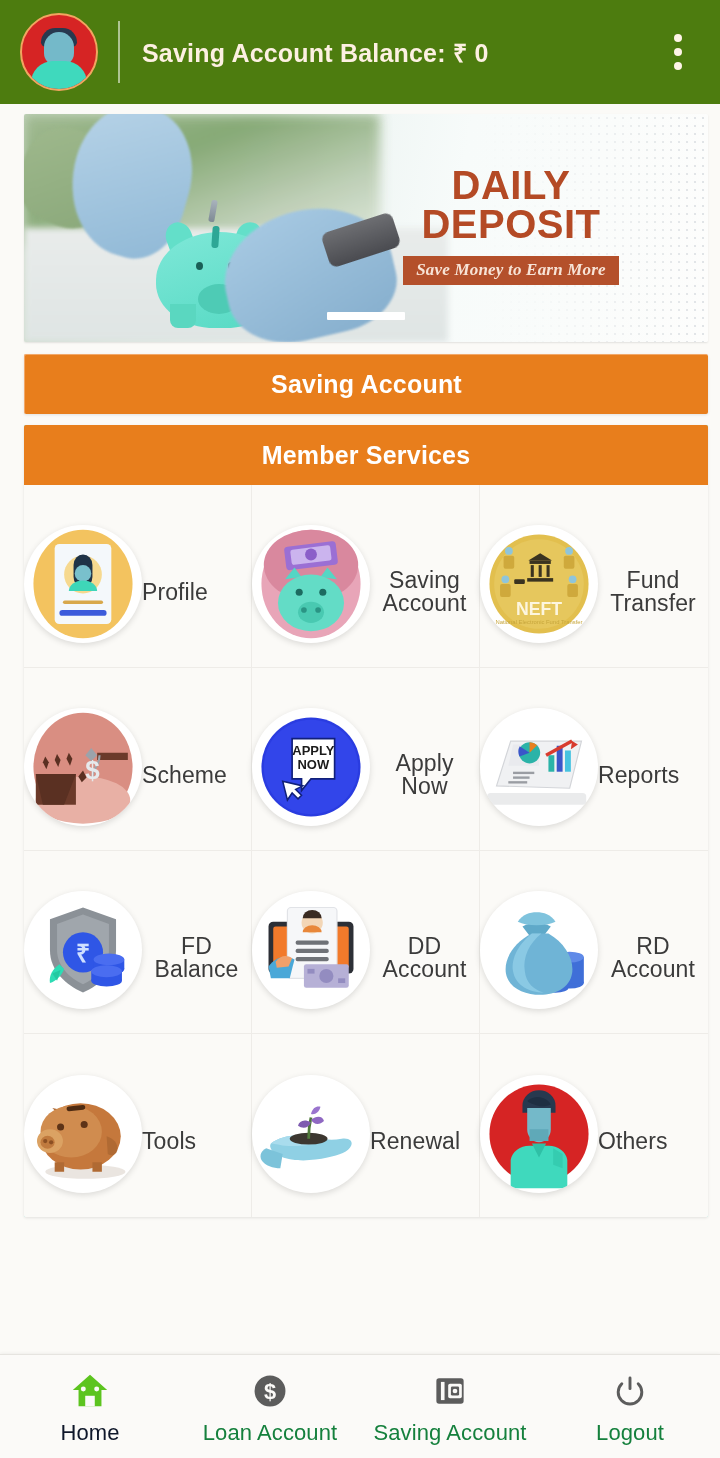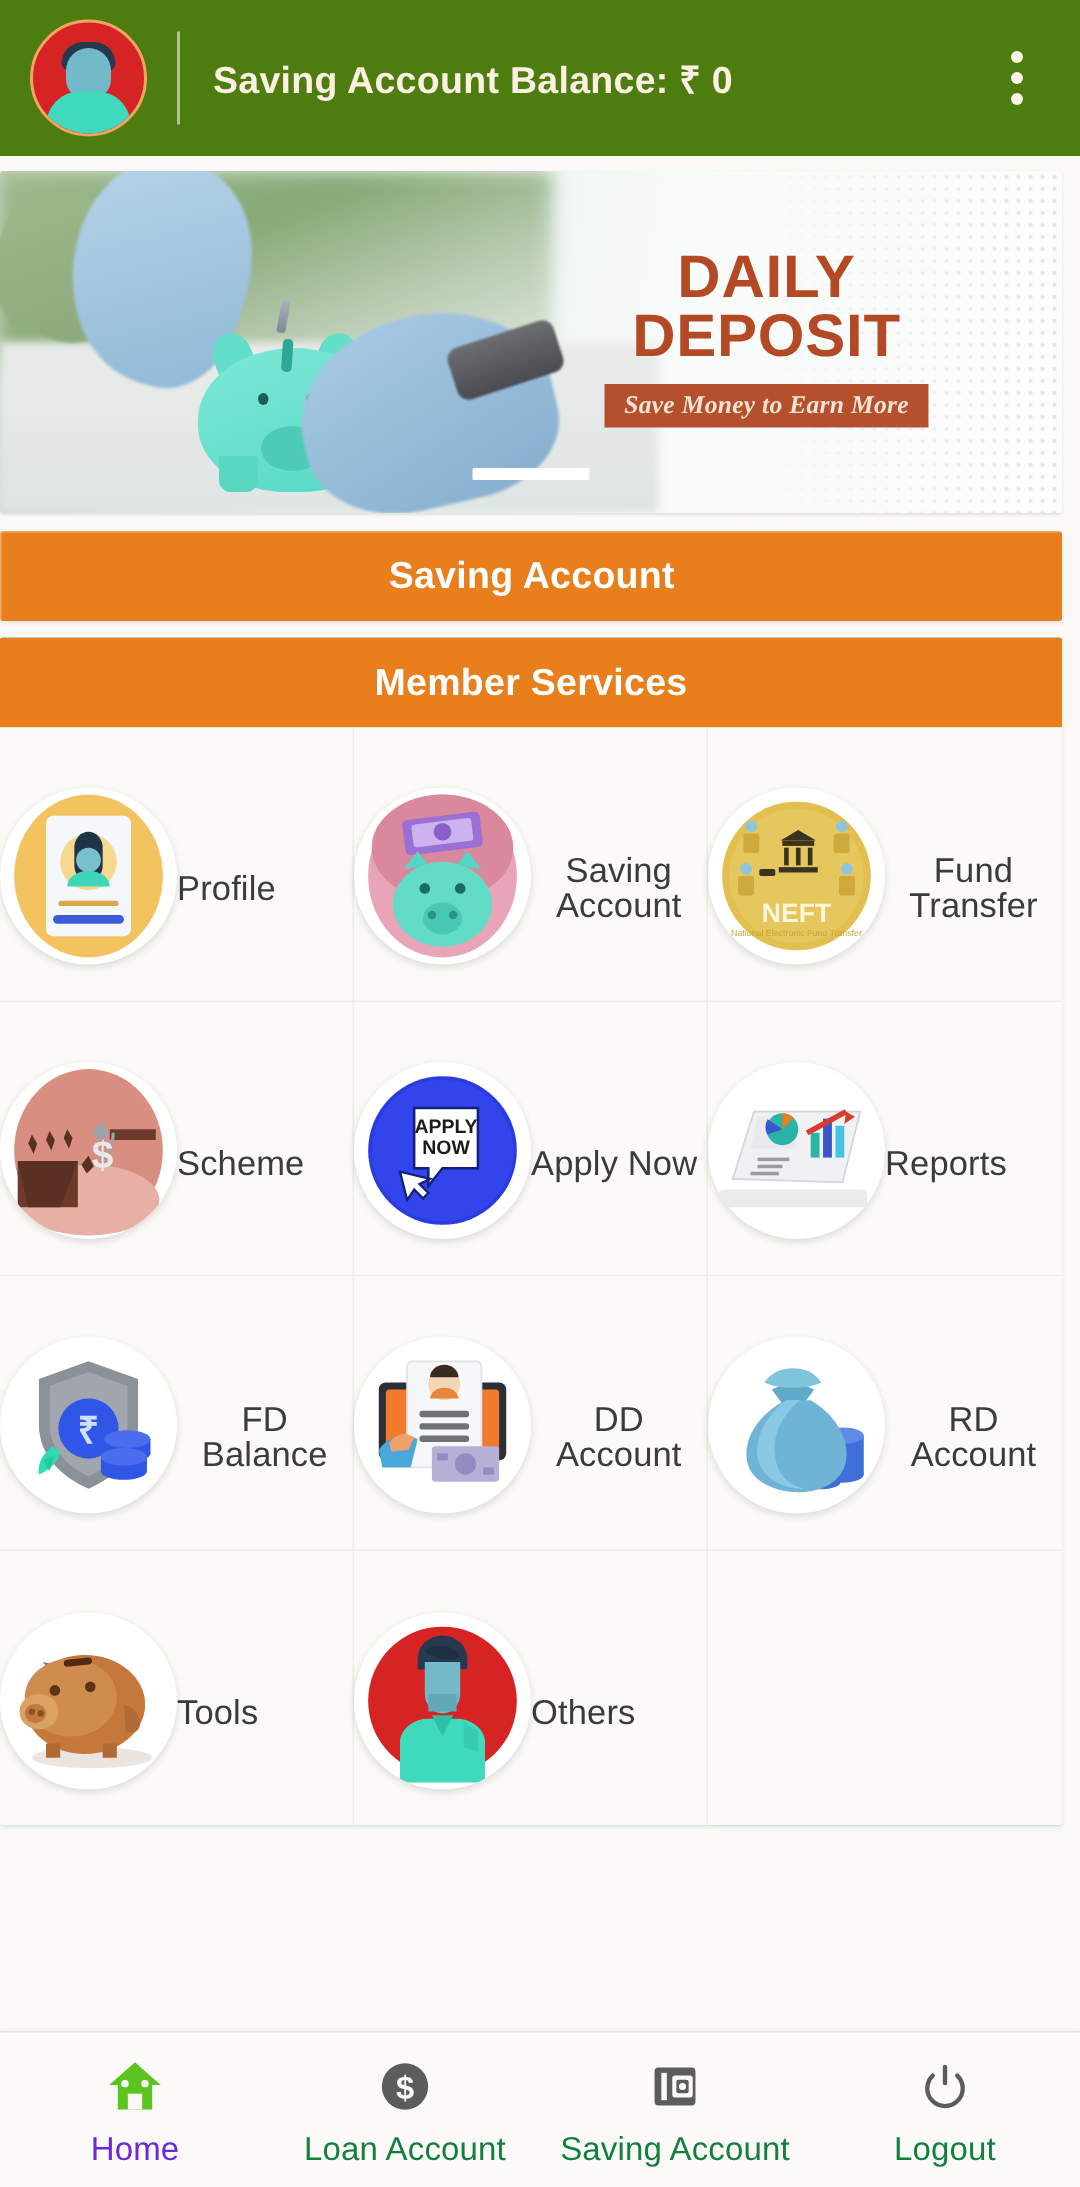--- a/index.html
+++ b/index.html
@@ -105,21 +105,21 @@
     height: 8px;
     border-radius: 50%;
     background: #fff4e8;
     display: block;
   }
 
   
   .body-scroll {
     flex: 1 1 auto;
     overflow: hidden;
-    padding: 10px 12px 0 0;
+    padding: 10px 12px 0 24px;
     background: #fbfaf7;
   }
 
   
   .banner {
     width: 100%;
     height: 228px;
     border-radius: 2px;
     position: relative;
     overflow: hidden;
@@ -375,21 +375,21 @@
     display: flex;
     flex-direction: column;
     align-items: center;
     justify-content: center;
     gap: 9px;
     cursor: pointer;
     height: 100%;
   }
   .nav-icon { width: 44px; height: 44px; display: flex; align-items: center; justify-content: center; }
   .nav-label { font-size: 22px; color: #15803d; letter-spacing: 0.1px; line-height: 1; }
-  .nav-item.active .nav-label { color: #6d28d9; }
+  .nav-item.active .nav-label { color: #0f172a; }
 </style>
 </head>
 <body>
 
 <div id="app">
 
   <div class="header">
     <div class="avatar">
       <div class="hair"></div>
       <div class="face"></div>
@@ -649,20 +649,35 @@
               <circle cx="51" cy="42" r="3" fill="#5d3317"></circle>
               <rect x="36" y="26" width="16" height="4" rx="2" fill="#4e2b12" transform="rotate(-6 44 28)"></rect>
               <path d="M26 74h8v8h-8z" fill="#b06a33"></path>
               <path d="M58 74h8v8h-8z" fill="#b06a33"></path>
               <path d="M70 52c6 2 10 6 9 12-1 4-5 5-8 3z" fill="#b06a33"></path>
             </svg>
           </div>
           <div class="tile-label">Tools</div>
         </div>
 
+        <div class="tile">
+          <div class="tile-ico">
+            <svg class="ico-svg" viewBox="0 0 100 100">
+              <path d="M16 58c8-6 20-8 30-6 10 2 20 4 30 2 6-1 10 2 8 6-2 5-10 8-20 10-14 3-30 4-42-2-5-3-8-7-6-10z" fill="#8fd0e4"></path>
+              <path d="M16 58c8-6 20-8 30-6 6 1 12 3 18 3-10 4-24 6-36 5-6-1-10-2-12-2z" fill="#a9dced"></path>
+              <path d="M12 62c-4 2-6 6-4 10 3 5 10 7 16 7l2-12z" fill="#7cc3da"></path>
+              <ellipse cx="48" cy="54" rx="16" ry="5" fill="#3c3730"></ellipse>
+              <path d="M48 54c0-8 1-14 2-18" stroke="#4f7a3a" stroke-width="2.4" fill="none"></path>
+              <path d="M50 40c-6-3-10-1-11 3 4 3 9 2 11-3z" fill="#7e5bb0"></path>
+              <path d="M50 38c5-4 10-3 11 1-4 4-9 3-11-1z" fill="#8f68c2"></path>
+              <path d="M50 33c1-5 5-7 8-6-1 5-5 7-8 6z" fill="#9a74ce"></path>
+            </svg>
+          </div>
+          <div class="tile-label">Renewal</div>
+        </div>
 
         <div class="tile">
           <div class="tile-ico">
             <svg class="ico-svg" viewBox="0 0 100 100">
               <circle cx="50" cy="50" r="42" fill="#d62424"></circle>
               <path d="M36 26a14 13 0 0128 0v6H36z" fill="#27394f"></path>
               <path d="M40 28h20v18a10 11 0 01-20 0z" fill="#74b9c9"></path>
               <path d="M40 22a12 10 0 0120 3c-4 2-10 2-14 0-3-1-5-2-6-3z" fill="#1e2f42"></path>
               <path d="M42 46h16v10H42z" fill="#5fa9b8"></path>
               <path d="M26 96v-24a16 14 0 0116-12h16a16 14 0 0116 12v24z" fill="#3fd9bd"></path>

